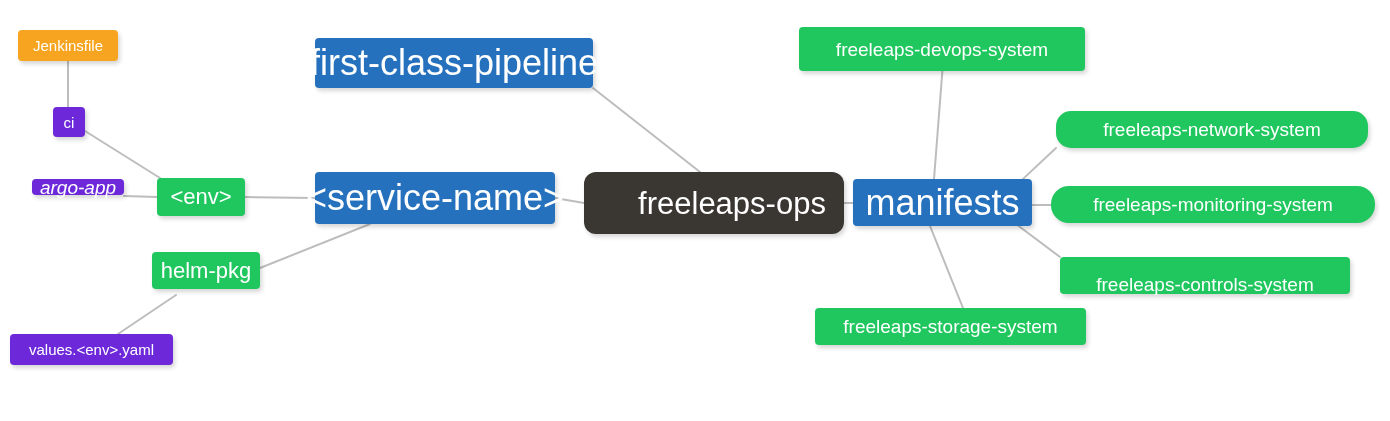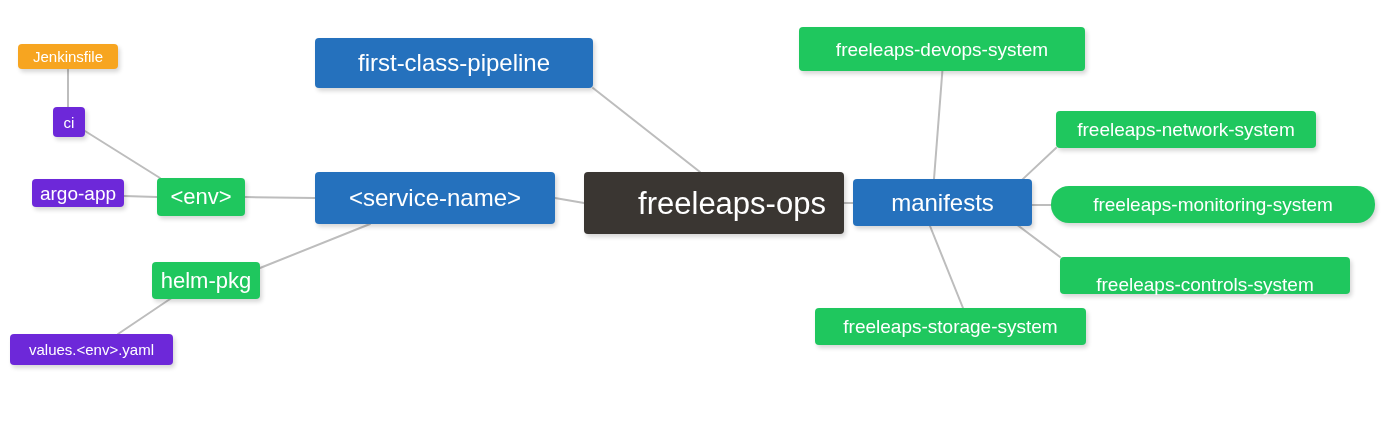--- a/index.html
+++ b/index.html
@@ -35,37 +35,37 @@
     white-space: nowrap;
     box-shadow: 2px 3px 4px rgba(0,0,0,0.16);
     letter-spacing: 0px;
     line-height: 1;
     z-index: 2;
     padding: 0 12px;
   }
   .n-root {
     background: #3a3632;
     font-size: 31px;
-    border-radius: 4px;
+    border-radius: 12px;
     padding-left: 48px;
   }
   .n-blue {
     background: #2571bd;
   }
   .n-green {
     background: #1fc75e;
   }
   .n-orange {
     background: #f7a520;
   }
   .n-red {
     background: #6d28d9;
   }
   .sz-xl { font-size: 31px; }
-  .sz-lg { font-size: 24px; }
+  .sz-lg { font-size: 36px; }
   .sz-md { font-size: 22px; }
   .sz-sm { font-size: 19px; }
   .sz-xs { font-size: 15px; }
 </style>
 </head>
 <body>
 
 <div id="canvas">
   <svg id="edges" viewBox="0 0 1390 421" xmlns="http://www.w3.org/2000/svg">
       <line x1="584" y1="203" x2="555" y2="198" stroke="#bdbdbd" stroke-width="2" stroke-linecap="round"></line>
@@ -92,39 +92,39 @@
       </div>
       <div class="node n-blue sz-lg" style="left: 315px; top: 38px; width: 278px; height: 50px;">
         <span>first-class-pipeline</span>
       </div>
       <div class="node n-blue sz-lg" style="left: 853px; top: 179px; width: 179px; height: 47px;">
         <span>manifests</span>
       </div>
       <div class="node n-green sz-md" style="left: 157px; top: 178px; width: 88px; height: 38px;">
         <span>&lt;env&gt;</span>
       </div>
-      <div class="node n-green sz-md" style="left: 152px; top: 262px; width: 108px; height: 37px;">
+      <div class="node n-green sz-md" style="left: 152px; top: 252px; width: 108px; height: 37px;">
         <span>helm-pkg</span>
       </div>
-      <div class="node n-red sz-sm" style="left: 32px; top: 179px; width: 92px; height: 28px;">
+      <div class="node n-red sz-sm" style="left: 32px; top: 179px; width: 92px; height: 16px; font-style: italic;">
         <span>argo-app</span>
       </div>
       <div class="node n-red sz-xs" style="left: 53px; top: 107px; width: 32px; height: 30px;">
         <span>ci</span>
       </div>
-      <div class="node n-orange sz-xs" style="left: 18px; top: 44px; width: 100px; height: 25px;">
+      <div class="node n-orange sz-xs" style="left: 18px; top: 30px; width: 100px; height: 31px;">
         <span>Jenkinsfile</span>
       </div>
       <div class="node n-red sz-xs" style="left: 10px; top: 334px; width: 163px; height: 31px;">
         <span>values.&lt;env&gt;.yaml</span>
       </div>
       <div class="node n-green sz-sm" style="left: 799px; top: 27px; width: 286px; height: 44px;">
         <span>freeleaps-devops-system</span>
       </div>
-      <div class="node n-green sz-sm" style="left: 1056px; top: 111px; width: 260px; height: 37px;">
+      <div class="node n-green sz-sm" style="left: 1056px; top: 111px; width: 312px; height: 37px; border-radius: 15px;">
         <span>freeleaps-network-system</span>
       </div>
       <div class="node n-green sz-sm" style="left: 1051px; top: 186px; width: 324px; height: 37px; border-radius: 18px;">
         <span>freeleaps-monitoring-system</span>
       </div>
       <div class="node n-green sz-sm" style="left: 1060px; top: 257px; width: 290px; height: 37px; align-items: flex-end;">
         <span>freeleaps-controls-system</span>
       </div>
       <div class="node n-green sz-sm" style="left: 815px; top: 308px; width: 271px; height: 37px;">
         <span>freeleaps-storage-system</span>

